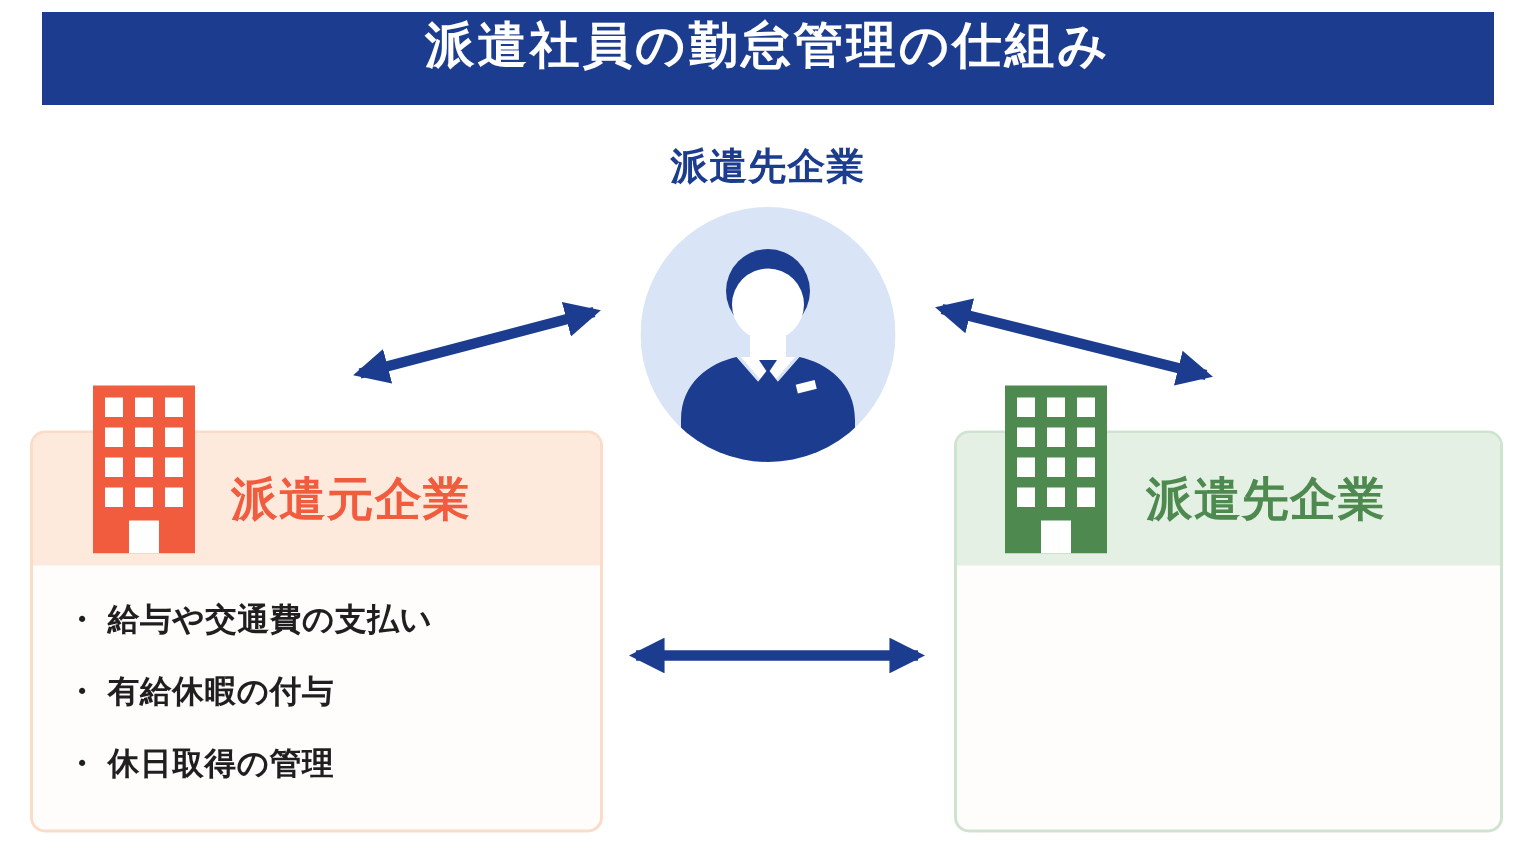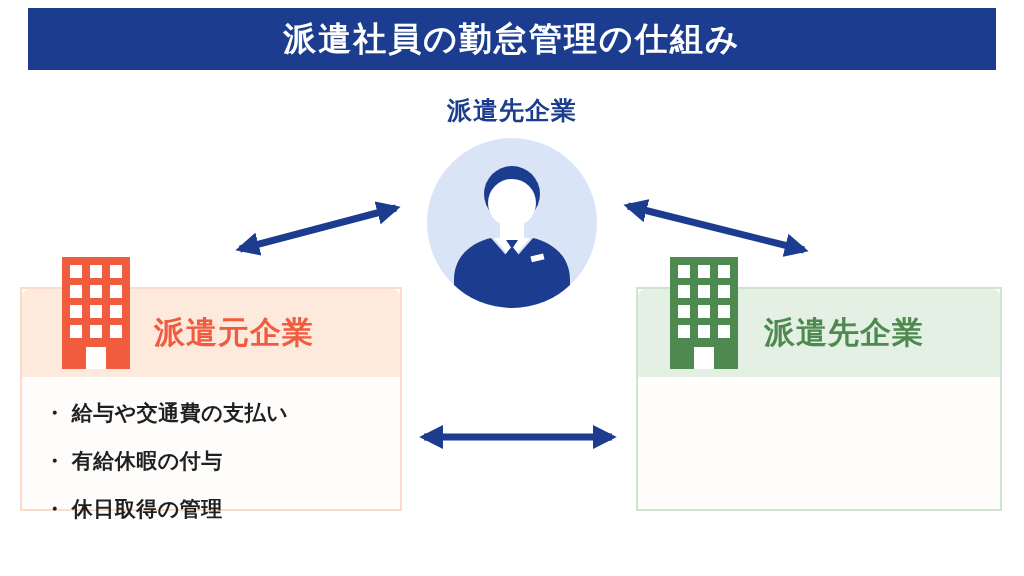--- a/index.html
+++ b/index.html
@@ -7,39 +7,39 @@
   body {
     font-family:"Liberation Sans","DejaVu Sans",sans-serif;
     background:#ffffff;
   }
   .canvas { position:relative; width:1024px; height:576px; background:#ffffff; overflow:hidden; }
 
   
   .header-bar {
     position:absolute; left:28px; right:28px; top:8px; height:62px;
     background:#1c3d8f;
-    display:flex; align-items:center; justify-content:center;
+    display:flex; justify-content:center;
   }
   .header-bar h1 { color:#ffffff; font-size:33px; font-weight:800; letter-spacing:2px; }
 
   
   .worker-label {
     position:absolute; top:94px; left:0; width:100%; text-align:center;
     color:#1c3d8f; font-size:25px; font-weight:800; letter-spacing:1px;
   }
   .worker-icon { position:absolute; left:427px; top:138px; }
 
   
   .arrows { position:absolute; left:0; top:0; width:1024px; height:576px; pointer-events:none; }
   .arrows line { stroke:#1c3d8f; stroke-width:7; }
 
   
   .card {
-    position:absolute; top:287px; height:224px;
-    background:#fffdfb; border:2px solid; border-radius:0;
+    position:absolute; top:287px; height:268px;
+    background:#fffdfb; border:2px solid; border-radius:10px;
   }
   .card-left  { left:20px;  width:382px; border-color:#fbdcc8; }
   .card-right { left:636px; width:366px; border-color:#cfe4cf; }
 
   .card-head {
     position:relative; height:88px; border-radius:8px 8px 0 0;
     display:flex; align-items:center;
   }
   .card-left  .card-head { background:#fdeadd; }
   .card-right .card-head { background:#e4f0e3; }

